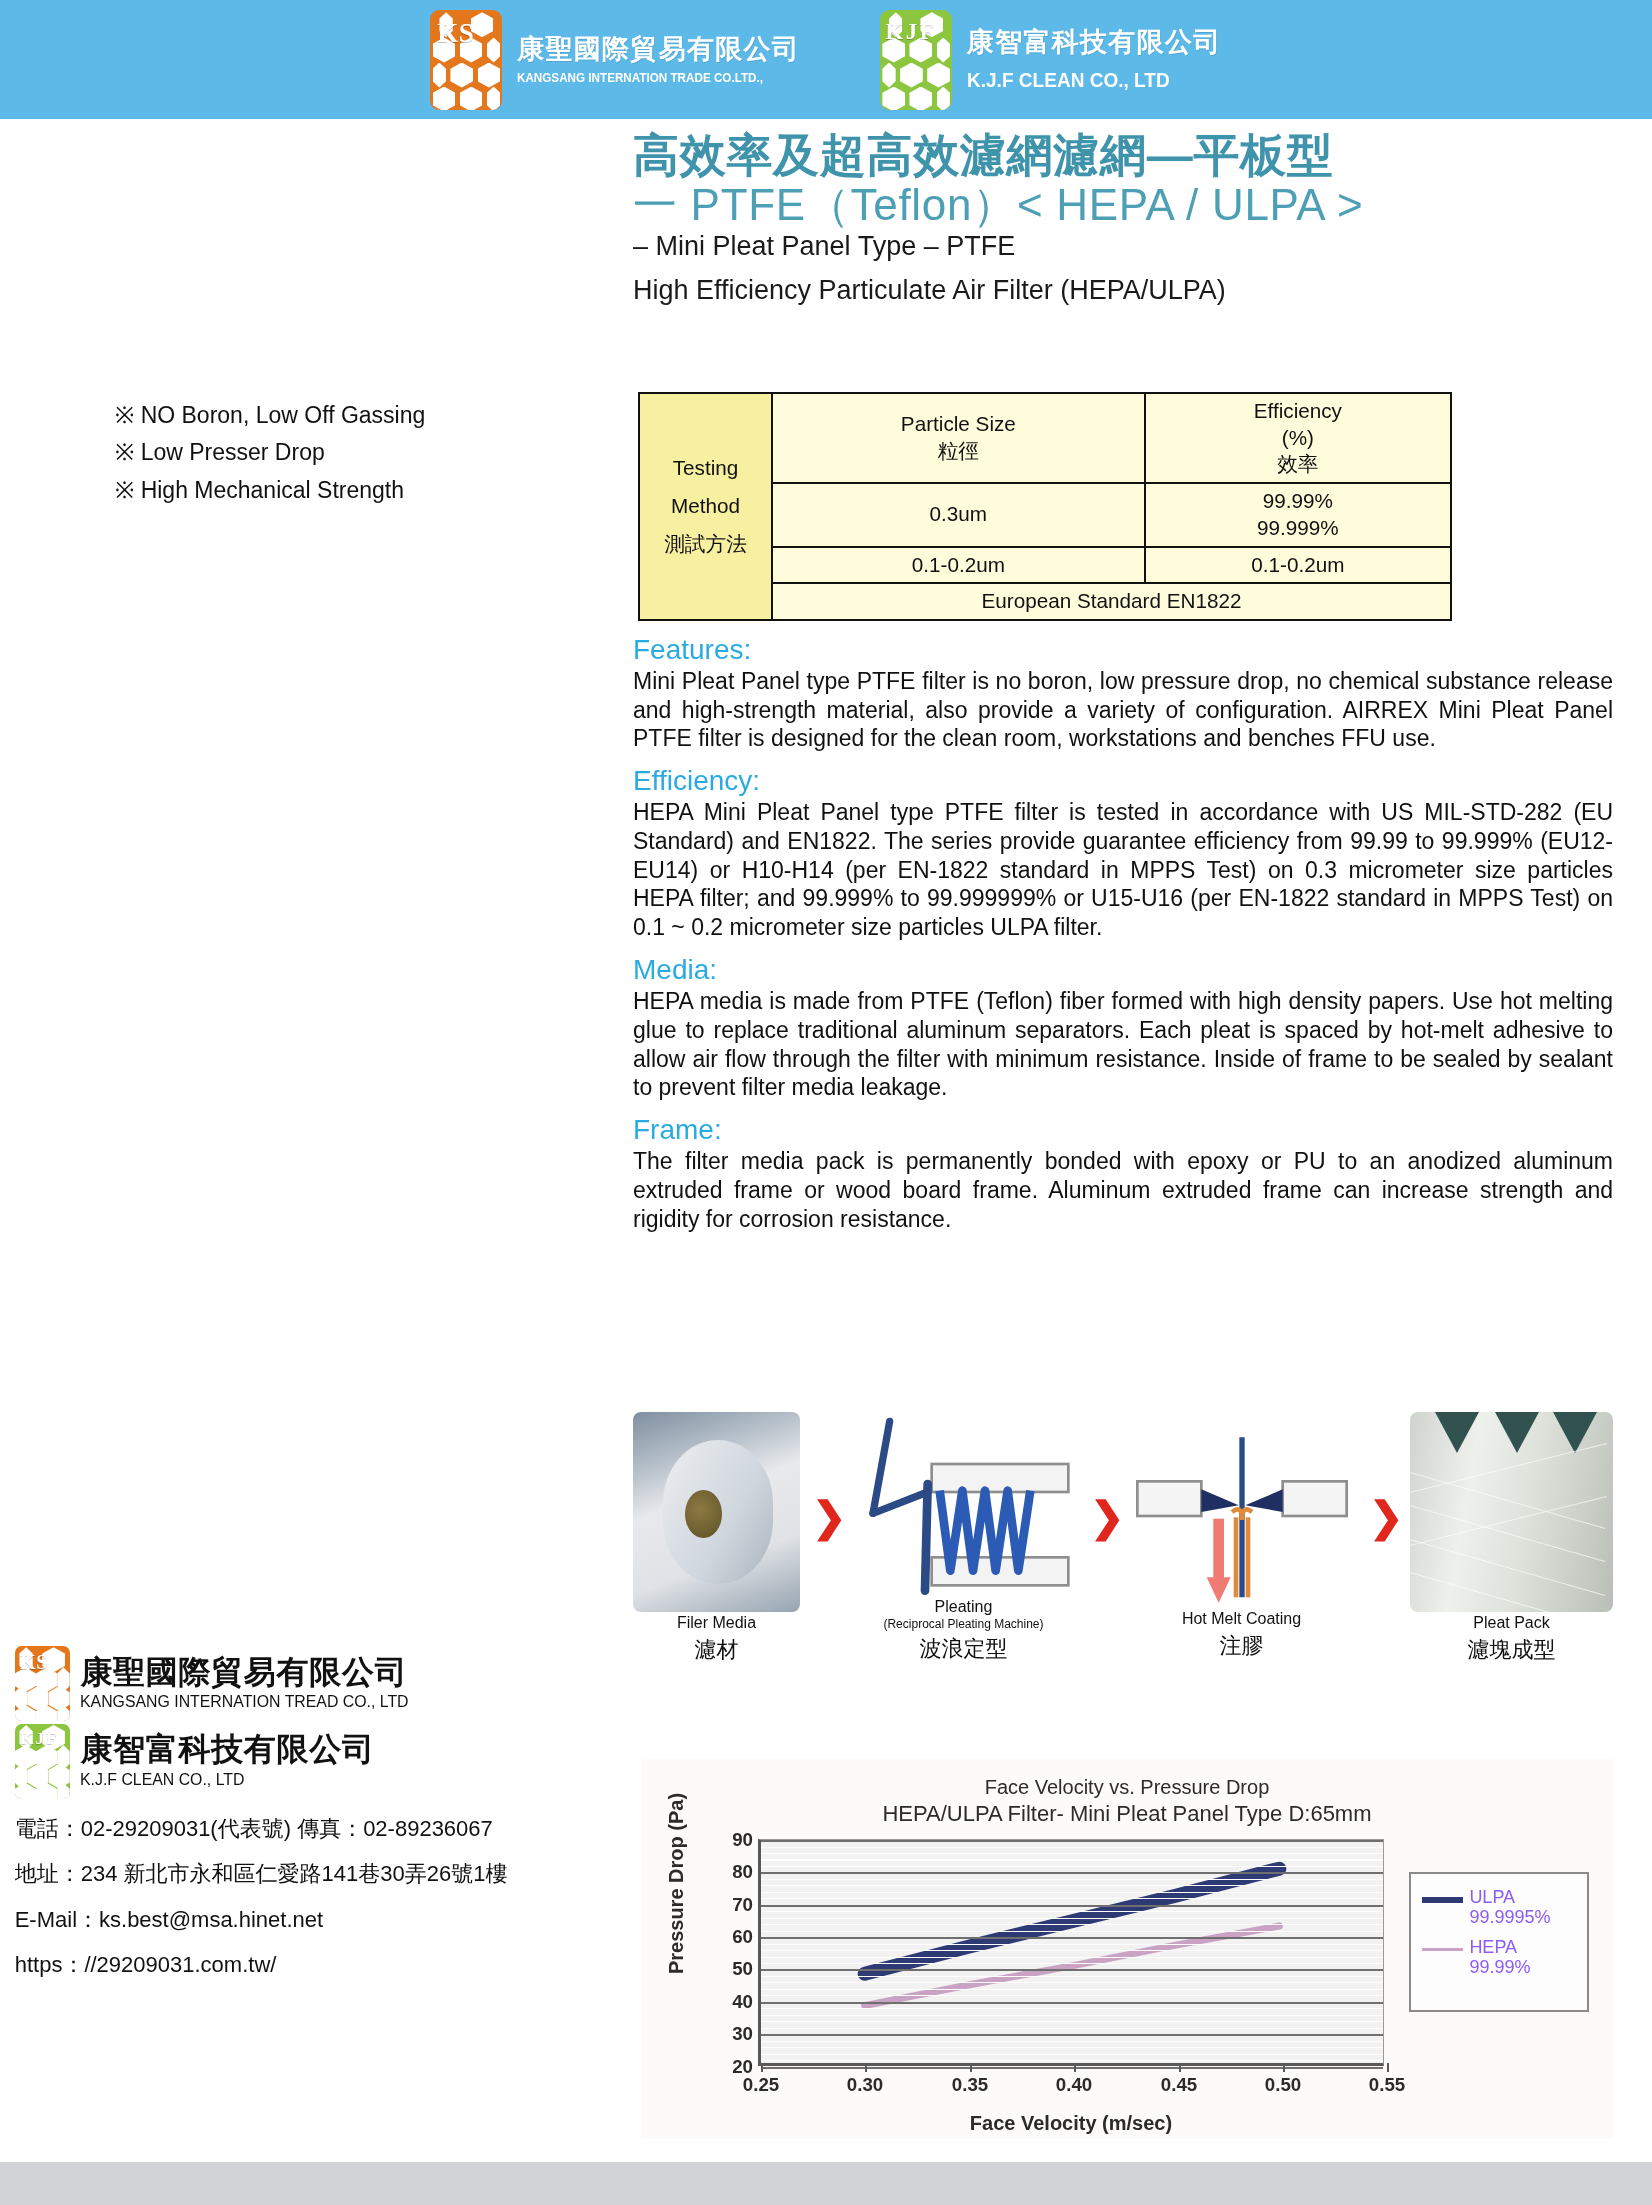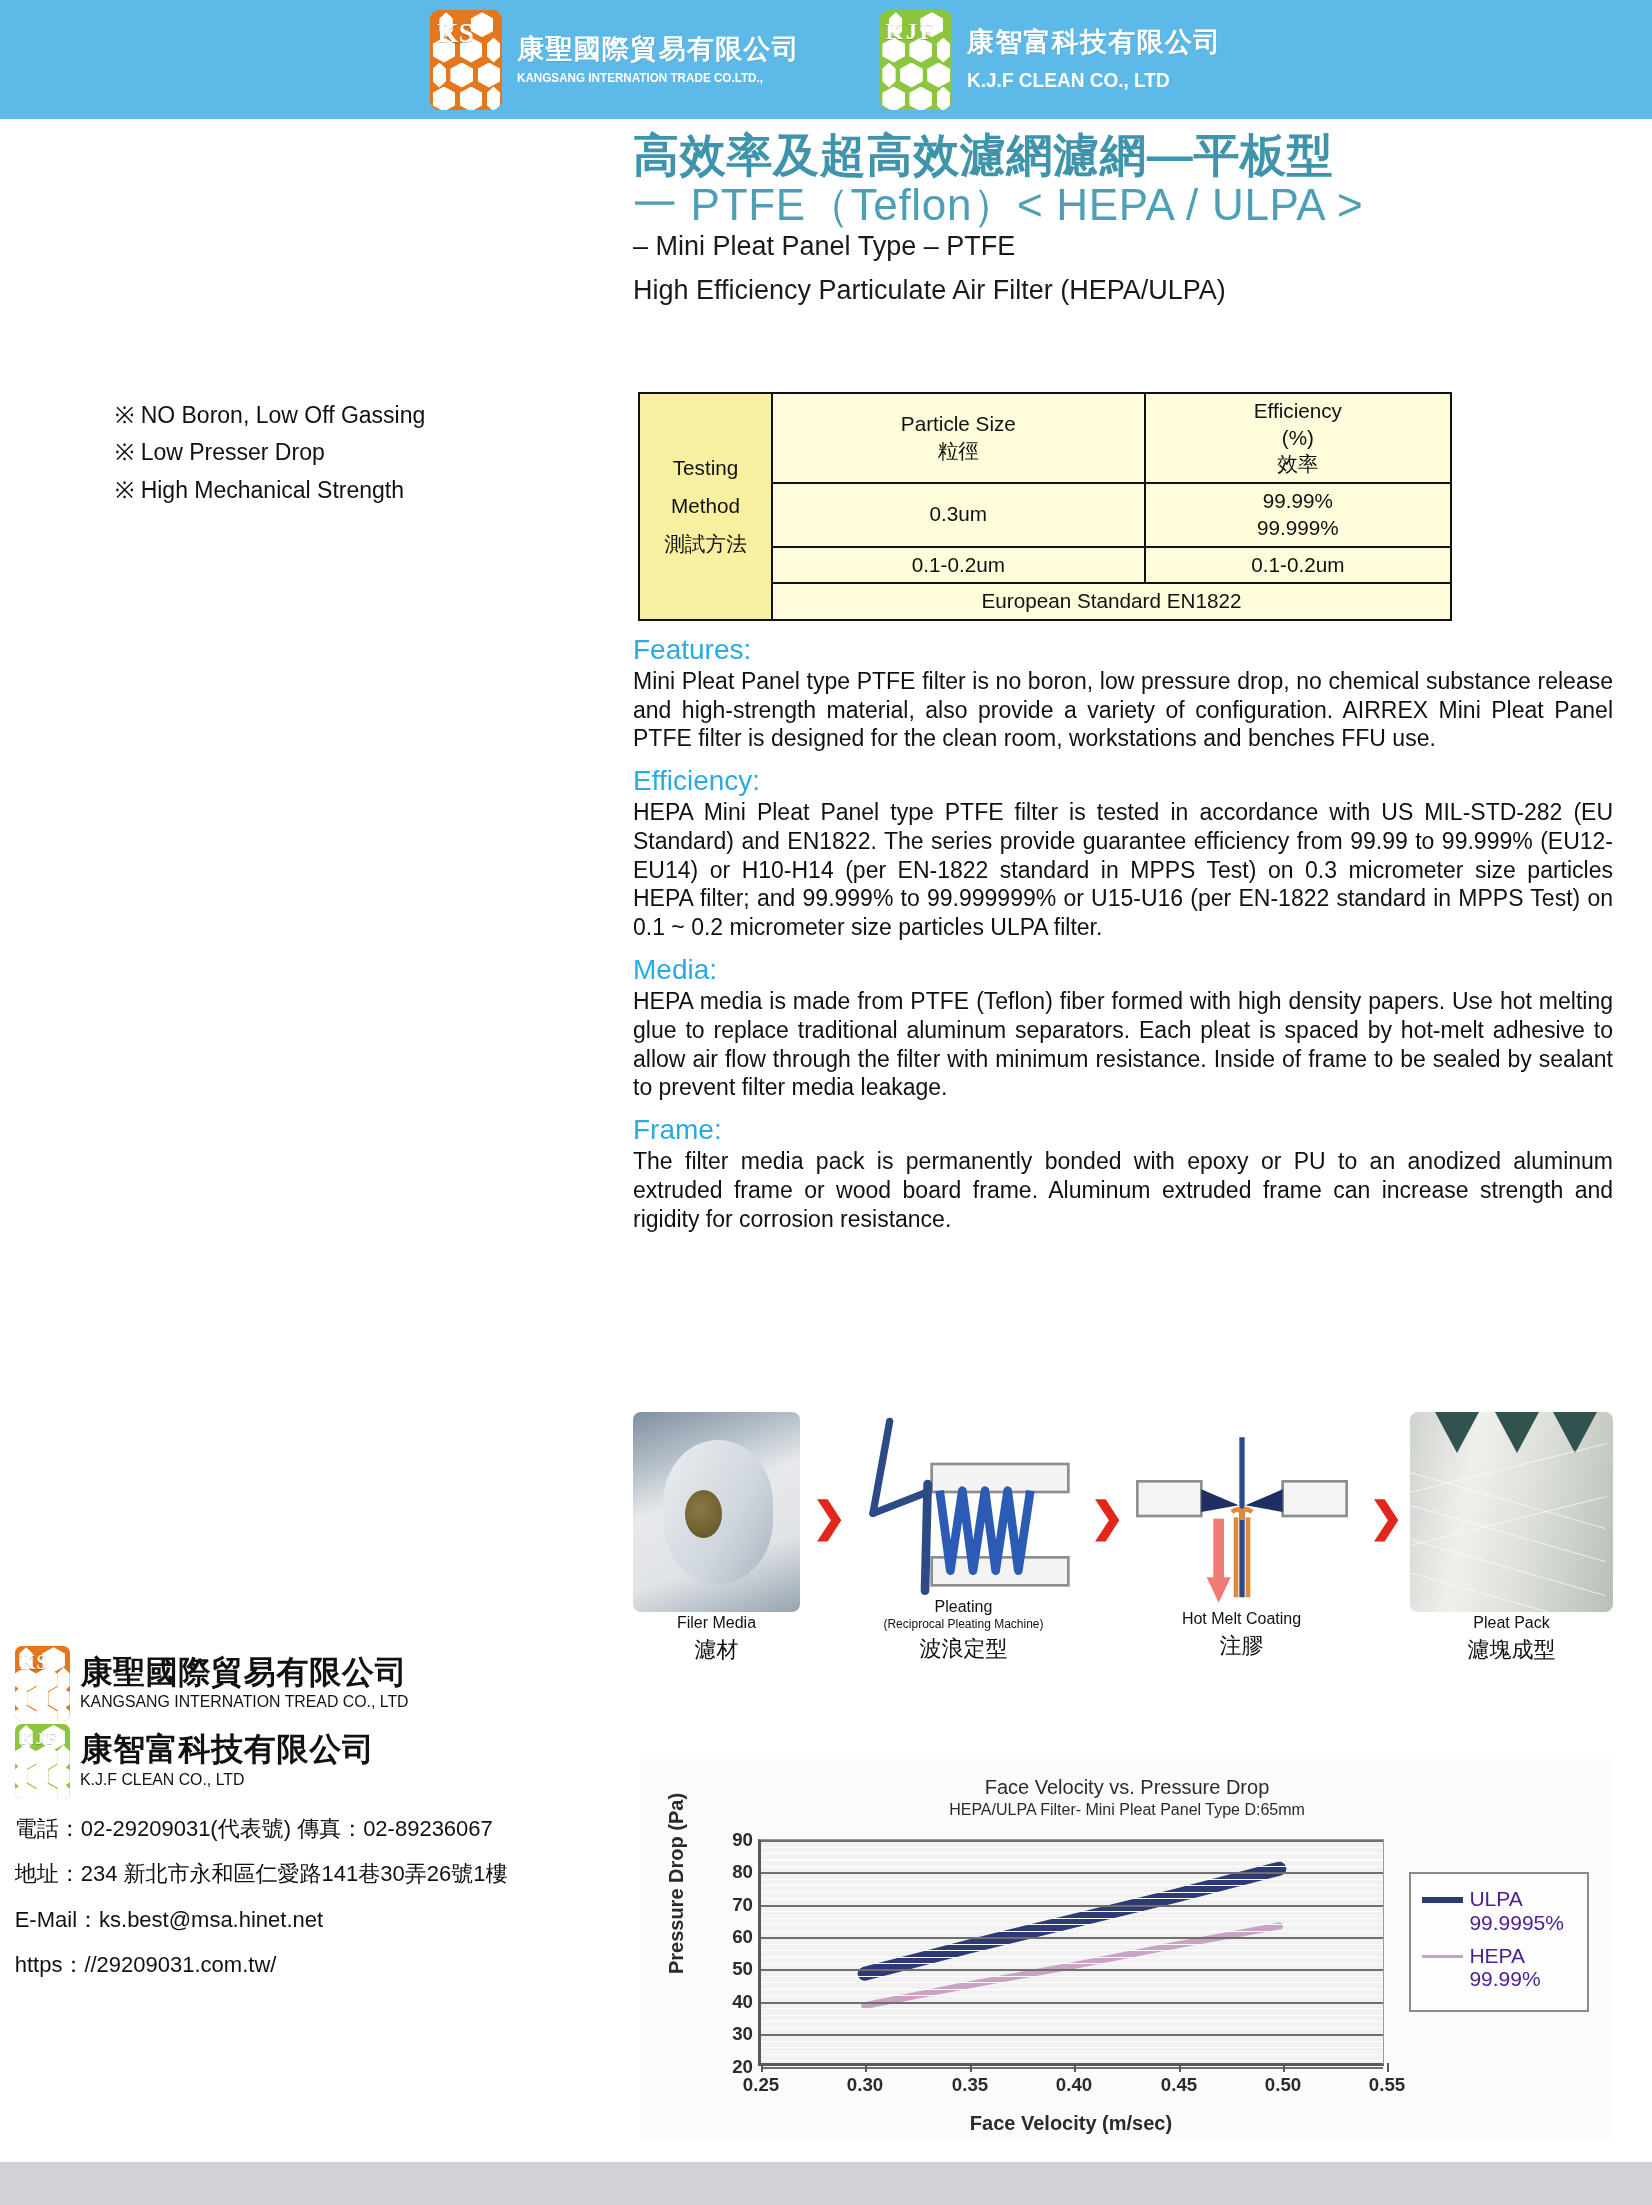--- a/index.html
+++ b/index.html
@@ -120,21 +120,21 @@
   .foot-en { font-size:16.7px; color:#111; margin-top:2.7px; transform:scaleX(.95); transform-origin:left; }
   .foot-line { font-size:22px; color:#111; margin-top:15.3px; letter-spacing:0px; white-space:nowrap; }
 
   
   .chartbox {
     position:absolute; left:641px; top:1759px; width:972px; height:380px;
     background:#fcfbf9;
   }
   .chart-title { position:absolute; left:0; top:14.7px; width:100%; text-align:center;
     font-size:20px; color:#2b2b2b; line-height:1.3; }
-  .chart-title .l2 { font-size:16px; }
+  .chart-title .l2 { font-size:22px; }
   .ylabel {
     position:absolute; left:-75px; top:113px; width:220px; text-align:center;
     transform:rotate(-90deg); font-size:20px; color:#2b2b2b; font-weight:bold;
   }
   .plot {
     position:absolute; left:117px; top:80px; width:626px; height:227px;
     background:#f2f2f2; border-left:3.3px solid #595959; border-bottom:3.3px solid #595959;
     border-top:1.3px solid #9a9a9a; border-right:1.3px solid #9a9a9a;
   }
   .gl { position:absolute; left:0; width:100%; height:1.3px; background:#ffffff; }
@@ -148,21 +148,21 @@
   .series { position:absolute; left:0; top:0; width:100%; height:100%; overflow:visible; }
   .xlabel { position:absolute; left:117px; top:353px; width:626px; text-align:center;
     font-size:20px; color:#2b2b2b; font-weight:bold; }
   .legend {
     position:absolute; left:768px; top:113px; width:180px; height:140px;
     border:2px solid #8a8a8a; background:#fdfdfd; padding:13.3px 0 0 10.7px;
   }
   .leg-row { display:flex; align-items:flex-start; margin-bottom:9.3px; }
   .leg-swatch { width:41px; height:6px; margin-top:9.3px; margin-right:6.7px; flex:0 0 auto; }
   .leg-swatch.thin { height:2.7px; margin-top:11.3px; }
-  .leg-txt { font-size:21px; color:#4c1d95; line-height:1.12; }
+  .leg-txt { font-size:18px; color:#8b5cf6; line-height:1.12; }
 
   .bottombar { position:absolute; left:0; top:2162px; width:1652px; height:43px; background:#d0d2d5; }
 </style>
 </head>
 <body>
 
 <div class="page">
 
   <div class="header">
     <div class="brand ks">

